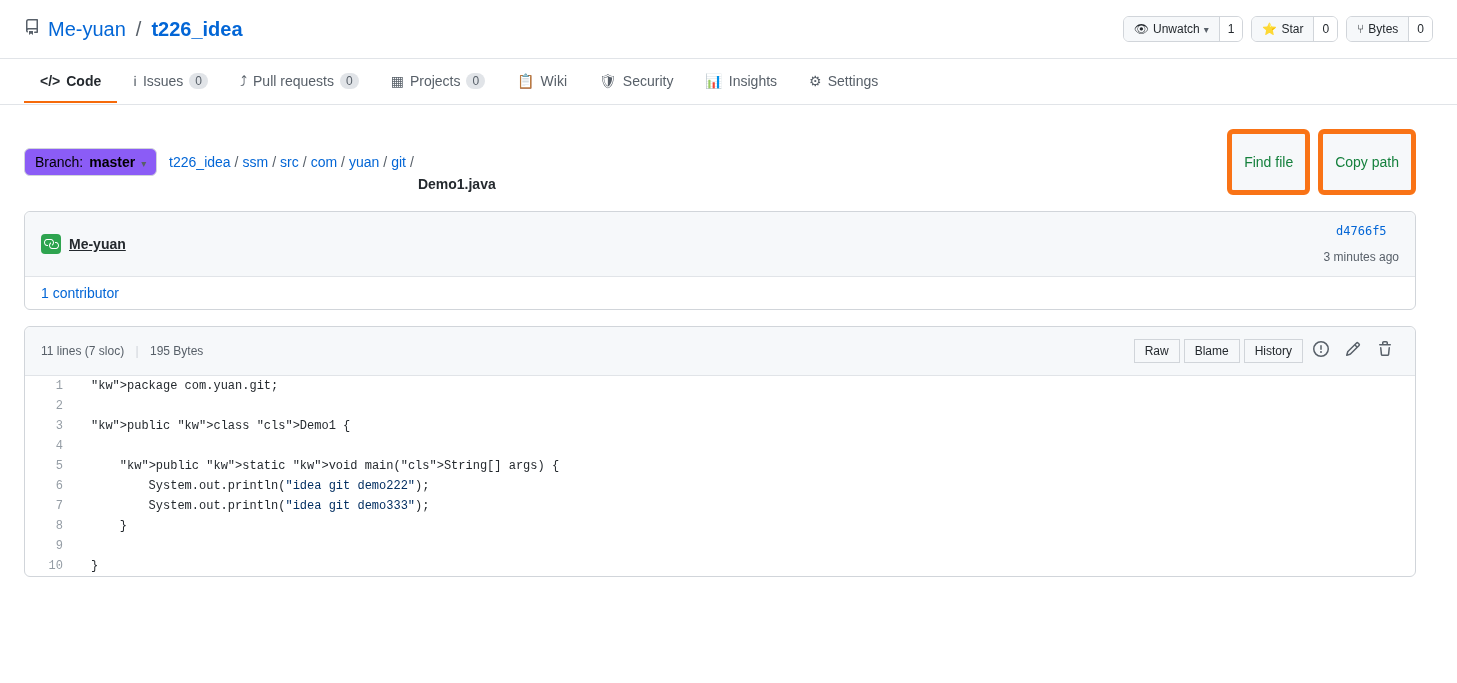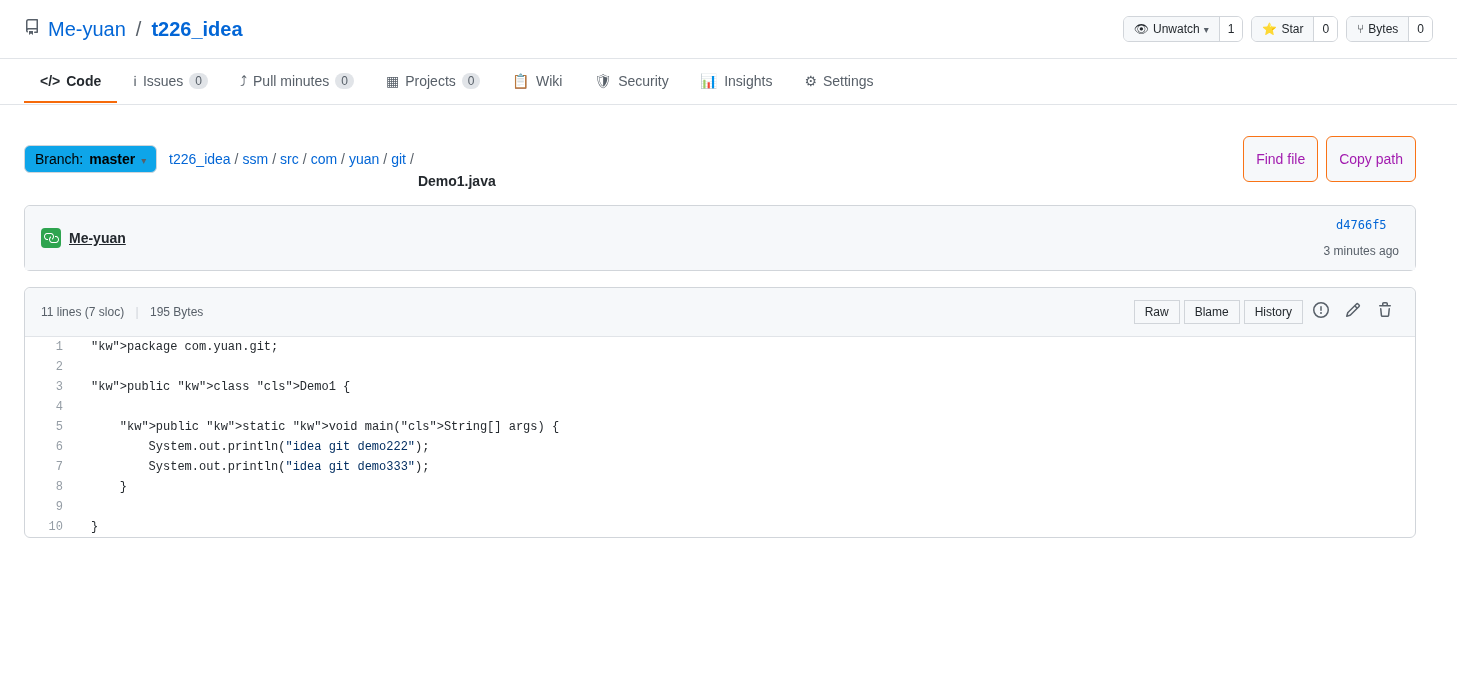--- a/index.html
+++ b/index.html
@@ -22,26 +22,26 @@
     .nav-tab { display: flex; align-items: center; gap: 6px; padding: 12px 16px; font-size: 14px; color: #586069; cursor: pointer; border-bottom: 2px solid transparent; text-decoration: none; }
     .nav-tab.active { color: #24292e; font-weight: 600; border-bottom: 2px solid #f66a0a; }
     .nav-tab .badge { background: #e1e4e8; border-radius: 10px; padding: 1px 6px; font-size: 12px; color: #586069; }
 
     
     .content { padding: 24px; max-width: 1440px; }
 
     
     .breadcrumb-row { display: flex; align-items: center; justify-content: space-between; margin-bottom: 16px; }
     .breadcrumb { display: flex; align-items: center; gap: 4px; font-size: 14px; }
-    .breadcrumb-branch { border: 1px solid #d1d5da; border-radius: 6px; padding: 5px 10px; background: #0ea5e9; cursor: pointer; font-size: 14px; display: flex; align-items: center; gap: 6px; }
+    .breadcrumb-branch { border: 1px solid #d1d5da; border-radius: 6px; padding: 5px 10px; background: #8b5cf6; cursor: pointer; font-size: 14px; display: flex; align-items: center; gap: 6px; }
     .breadcrumb a { color: #0366d6; text-decoration: none; }
     .breadcrumb .sep { color: #586069; }
     .breadcrumb .filename { font-weight: 600; color: #24292e; margin-top: 44px; }
     .breadcrumb-actions { display: flex; gap: 8px; }
-    .btn-secondary { border: 1px solid #f97316; border-radius: 6px; padding: 14px 12px; background: #f6f8fa; cursor: pointer; font-size: 14px; color: #a21caf; }
+    .btn-secondary { border: 5px solid #f97316; border-radius: 6px; padding: 20px 12px; background: #f6f8fa; cursor: pointer; font-size: 14px; color: #15803d; }
 
     
     .commit-info { border: 1px solid #d1d5da; border-radius: 6px; margin-bottom: 16px; }
     .commit-header { padding: 12px 16px; display: flex; align-items: center; justify-content: space-between; background: #f6f8fa; border-radius: 6px 6px 0 0; }
     .commit-header-left { display: flex; align-items: center; gap: 8px; }
     .avatar { width: 20px; height: 20px; background: #2ea44f; border-radius: 4px; display: flex; align-items: center; justify-content: center; }
     .avatar svg { width: 16px; height: 16px; fill: #fff; }
     .commit-author { color: #24292e; font-weight: 600; }
     .commit-message { color: #24292e; }
     .commit-meta { display: flex; align-items: center; gap: 12px; font-size: 12px; color: #586069; flex-direction: column; }
@@ -113,21 +113,21 @@
     <span>&lt;/&gt;</span>
     <span>Code</span>
   </a>
   <a class="nav-tab" href="#">
     <span>ℹ</span>
     <span>Issues</span>
     <span class="badge">0</span>
   </a>
   <a class="nav-tab" href="#">
     <span>⤴</span>
-    <span>Pull minutes</span>
+    <span>Pull requests</span>
     <span class="badge">0</span>
   </a>
   <a class="nav-tab" href="#">
     <span>▦</span>
     <span>Projects</span>
     <span class="badge">0</span>
   </a>
   <a class="nav-tab" href="#">
     <span>📋</span>
     <span>Wiki</span>
@@ -183,20 +183,26 @@
           <svg viewBox="0 0 16 16">
               <path fill-rule="evenodd" d="M4 9h1v1H4c-1.5 0-3-1.69-3-3.5S2.55 3 4 3h4c1.45 0 3 1.69 3 3.5 0 1.41-.91 2.72-2 3.25V8.59c.58-.45 1-1.27 1-2.09C10 5.22 8.98 4 8 4H4c-.98 0-2 1.22-2 2.5S3 9 4 9zm9-3h-1v1h1c1 0 2 1.22 2 2.5S13.98 12 13 12H9c-.98 0-2-1.22-2-2.5 0-.83.42-1.64 1-2.09V6.25c-1.09.53-2 1.84-2 3.25C6 11.31 7.55 13 9 13h4c1.45 0 3-1.69 3-3.5S14.5 6 13 6z"></path>
             </svg>
         </div>
         <a class="commit-author" href="#">Me-yuan</a>
       </div>
       <div class="commit-meta">
         <a class="commit-hash" href="#">d4766f5</a>
         <span>3 minutes ago</span>
       </div>
+    </div>
+    <div class="commit-footer">
+      <a class="contributor-link" href="#">
+        <span>1</span>
+        <span> </span><span>contributor</span>
+      </a>
     </div>
   </div>
 
   <div class="file-viewer">
     <div class="file-header">
       <div class="file-stats">
         <span>11 lines (7 sloc)</span>
         <span class="sep">|</span>
         <span>195 Bytes</span>
       </div>

